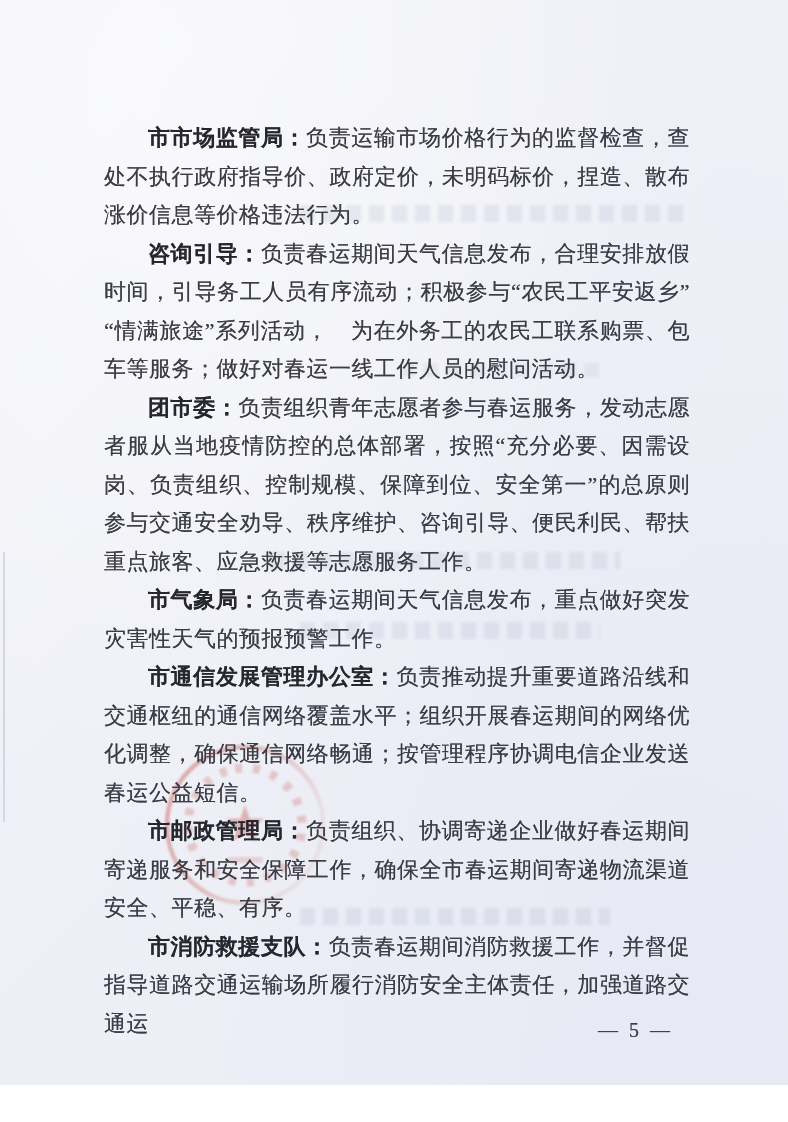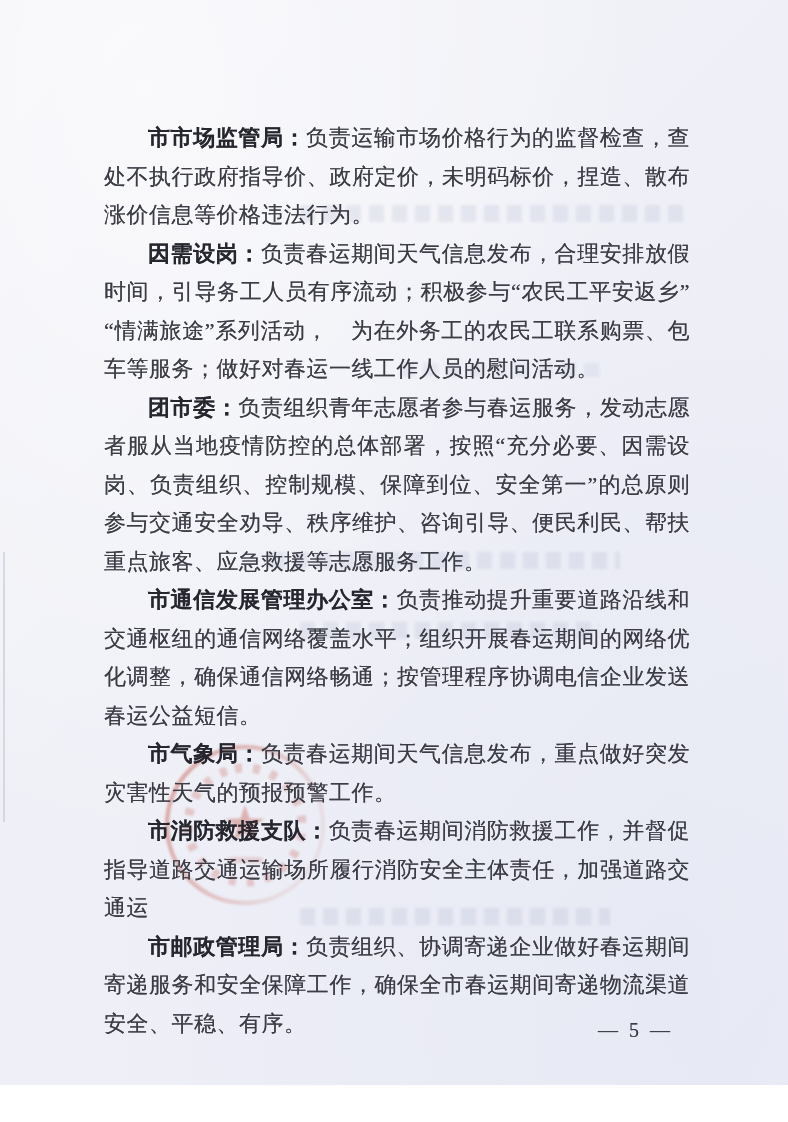--- a/index.html
+++ b/index.html
@@ -84,25 +84,25 @@
   <div class="ghost g1"></div>
   <div class="ghost g2"></div>
   <div class="ghost g3"></div>
   <div class="ghost g4"></div>
   <div class="ghost g5"></div>
 
   <div class="fold-line"></div>
 
   <main class="textblock">
     <p><b class="dept">市市场监管局：</b><span>负责运输市场价格行为的监督检查，查处不执行政府指导价、政府定价，未明码标价，捏造、散布涨价信息等价格违法行为。</span></p>
-    <p><b class="dept">因需设岗：</b><span>负责春运期间天气信息发布，合理安排放假时间，引导务工人员有序流动；积极参与“农民工平安返乡”“情满旅途”系列活动，　为在外务工的农民工联系购票、包车等服务；做好对春运一线工作人员的慰问活动。</span></p>
+    <p><b class="dept">咨询引导：</b><span>负责春运期间天气信息发布，合理安排放假时间，引导务工人员有序流动；积极参与“农民工平安返乡”“情满旅途”系列活动，　为在外务工的农民工联系购票、包车等服务；做好对春运一线工作人员的慰问活动。</span></p>
     <p><b class="dept">团市委：</b><span>负责组织青年志愿者参与春运服务，发动志愿者服从当地疫情防控的总体部署，按照“充分必要、因需设岗、负责组织、控制规模、保障到位、安全第一”的总原则参与交通安全劝导、秩序维护、咨询引导、便民利民、帮扶重点旅客、应急救援等志愿服务工作。</span></p>
+    <p><b class="dept">市气象局：</b><span>负责春运期间天气信息发布，重点做好突发灾害性天气的预报预警工作。</span></p>
     <p><b class="dept">市通信发展管理办公室：</b><span>负责推动提升重要道路沿线和交通枢纽的通信网络覆盖水平；组织开展春运期间的网络优化调整，确保通信网络畅通；按管理程序协调电信企业发送春运公益短信。</span></p>
-    <p><b class="dept">市气象局：</b><span>负责春运期间天气信息发布，重点做好突发灾害性天气的预报预警工作。</span></p>
+    <p><b class="dept">市邮政管理局：</b><span>负责组织、协调寄递企业做好春运期间寄递服务和安全保障工作，确保全市春运期间寄递物流渠道安全、平稳、有序。</span></p>
     <p><b class="dept">市消防救援支队：</b><span>负责春运期间消防救援工作，并督促指导道路交通运输场所履行消防安全主体责任，加强道路交通运</span></p>
-    <p><b class="dept">市邮政管理局：</b><span>负责组织、协调寄递企业做好春运期间寄递服务和安全保障工作，确保全市春运期间寄递物流渠道安全、平稳、有序。</span></p>
   </main>
 
   <div class="pagenum">— 5 —</div>
 
   <div class="scan-strip"></div>
 
 </div>
 
 </body></html>

